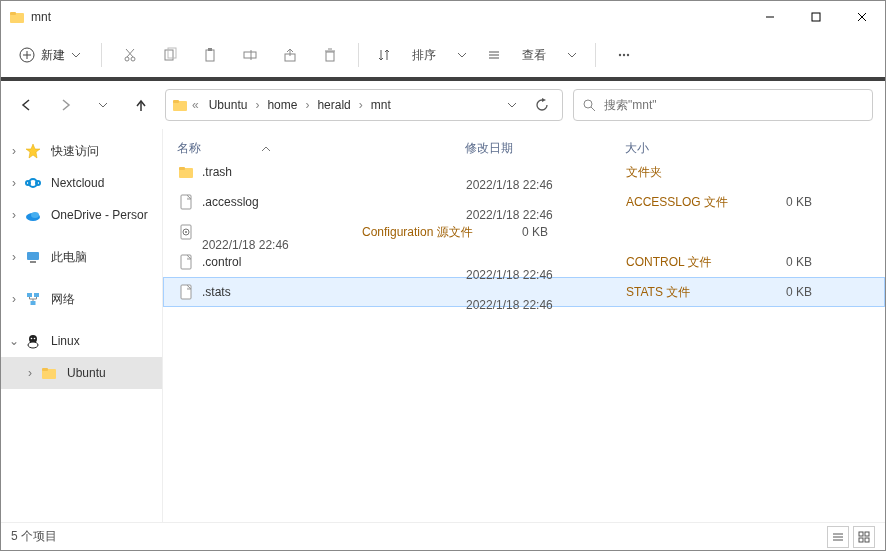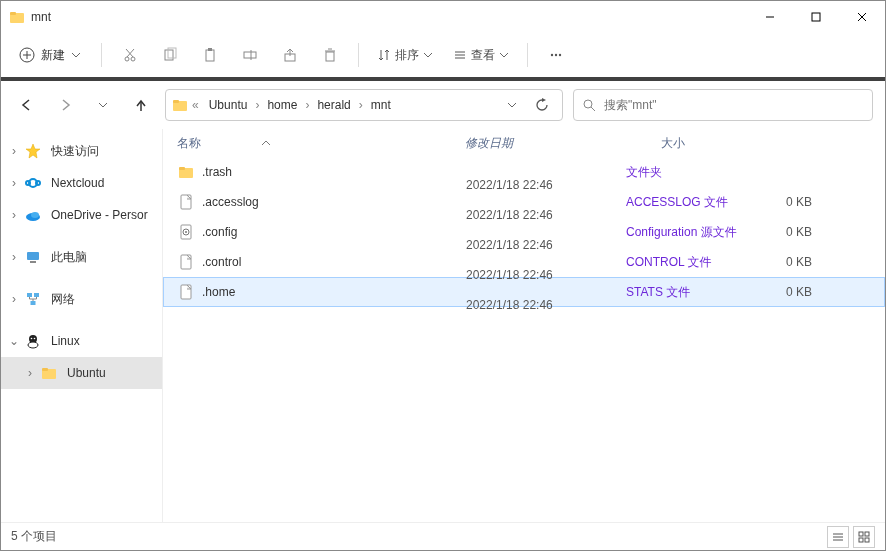--- a/index.html
+++ b/index.html
@@ -10,21 +10,21 @@
 .titlebar .ico { width: 16px; height: 16px; margin-right: 6px; }
 .titlebar .title { flex: 0 0 auto; }
 .titlebar .spacer { flex: 1; }
 .winbtn { width: 46px; height: 32px; display: flex; align-items: center; justify-content: center; }
 
 
 .toolbar { height: 48px; display: flex; align-items: center; padding: 0 8px; gap: 4px; border-bottom: 4px solid #404040; }
 .newbtn { display: flex; align-items: center; gap: 6px; padding: 6px 10px; border-radius: 4px; }
 .tbtn { width: 36px; height: 36px; display: flex; align-items: center; justify-content: center; border-radius: 4px; color: #666; }
 .tsep { width: 1px; height: 24px; background: #ddd; margin: 0 6px; }
-.tlabeled { display: flex; align-items: center; gap: 4px; padding: 6px 8px; border-radius: 4px; color: #444; }
+.tlabeled { display: flex; align-items: center; gap: 21px; padding: 6px 8px; border-radius: 4px; color: #444; }
 
 
 .addrrow { height: 48px; display: flex; align-items: center; padding: 0 12px; gap: 10px; }
 .navbtn { width: 28px; height: 28px; display: flex; align-items: center; justify-content: center; color: #555; border-radius: 4px; }
 .addrbox { flex: 1; height: 32px; border: 1px solid #ccc; border-radius: 4px; display: flex; align-items: center; padding: 0 6px; gap: 2px; }
 .crumb { padding: 4px 6px; border-radius: 2px; color: #333; }
 .csep { color: #888; padding: 0 2px; }
 .addr-spacer { flex: 1; }
 .searchbox { width: 300px; height: 32px; border: 1px solid #ccc; border-radius: 4px; display: flex; align-items: center; padding: 0 8px; gap: 8px; color: #888; }
 .searchbox input { border: none; outline: none; flex: 1; font-size: 12px; }
@@ -34,33 +34,33 @@
 .sidebar { width: 162px; border-right: 1px solid #eee; padding: 6px 0; overflow: auto; }
 .tree-item { display: flex; align-items: center; height: 32px; padding-left: 6px; gap: 4px; }
 .tree-item.selected { background: #e5e5e5; }
 .tree-item .chev { width: 14px; color: #777; display: flex; justify-content: center; }
 .tree-item .ico { width: 16px; height: 16px; flex: 0 0 16px; }
 .tree-item .lbl { margin-left: 6px; white-space: nowrap; overflow: hidden; text-overflow: ellipsis; }
 .tree-item.level1 { padding-left: 22px; }
 .tree-gap { height: 10px; }
 
 .content { flex: 1; display: flex; flex-direction: column; min-width: 0; }
-.cols { display: flex; height: 28px; align-items: center; color: #5a6b8c; padding-left: 14px; }
+.cols { display: flex; height: 28px; align-items: flex-end; color: #5a6b8c; padding-left: 14px; }
 .col-name { width: 288px; display: flex; align-items: center; gap: 60px; }
-.col-mod { width: 160px; font-style: italic; }
+.col-mod { width: 160px; }
 .col-type { width: 140px; }
-.col-size { width: 70px; margin-left: 36px; }
+.col-size { width: 70px; }
 
 .filelist { flex: 1; overflow: auto; }
 .row { display: flex; height: 30px; align-items: center; padding-left: 14px; border: 1px solid transparent; }
 .row.selected { background: #e6f2ff; border: 1px solid #a6d0ff; }
 .row .fico { width: 16px; height: 16px; margin-right: 8px; flex: 0 0 16px; }
 .row .c-name { width: 264px; }
 .row .c-mod { width: 160px; color: #555; margin-top: 26px; }
-.row .c-type { width: 160px; color: #6d28d9; }
+.row .c-type { width: 160px; color: #a16207; }
 .row .c-size { width: 60px; color: #555; padding-right: 10px; }
 
 .statusbar { height: 28px; border-top: 1px solid #eee; display: flex; align-items: center; padding: 9px 10px; color: #555; }
 .statusbar .sp { flex: 1; }
 .viewbtn { width: 22px; height: 22px; border: 1px solid #ccc; display: flex; align-items: center; justify-content: center; margin-left: 4px; }
 
 svg { display: block; }
 </style>
 </head>
 <body>
@@ -353,39 +353,38 @@
           </svg>
           <span class="c-name">.accesslog</span>
           <span class="c-mod">2022/1/18 22:46</span>
           <span class="c-type">ACCESSLOG 文件</span>
           <span class="c-size">0 KB</span>
         </div>
         <div class="row">
           <svg class="fico" viewBox="0 0 16 16">
             <use href="#i-config"></use>
           </svg>
-          <span class="c-name">.config</span>
           <span class="c-mod">2022/1/18 22:46</span>
           <span class="c-type">Configuration 源文件</span>
           <span class="c-size">0 KB</span>
         </div>
         <div class="row">
           <svg class="fico" viewBox="0 0 16 16">
             <use href="#i-file"></use>
           </svg>
           <span class="c-name">.control</span>
           <span class="c-mod">2022/1/18 22:46</span>
           <span class="c-type">CONTROL 文件</span>
           <span class="c-size">0 KB</span>
         </div>
         <div class="row selected">
           <svg class="fico" viewBox="0 0 16 16">
             <use href="#i-file"></use>
           </svg>
-          <span class="c-name">.home</span>
+          <span class="c-name">.stats</span>
           <span class="c-mod">2022/1/18 22:46</span>
           <span class="c-type">STATS 文件</span>
           <span class="c-size">0 KB</span>
         </div>
       </div>
   </div>
 </div>
 
 <div class="statusbar">
   <span>5 个项目</span>

